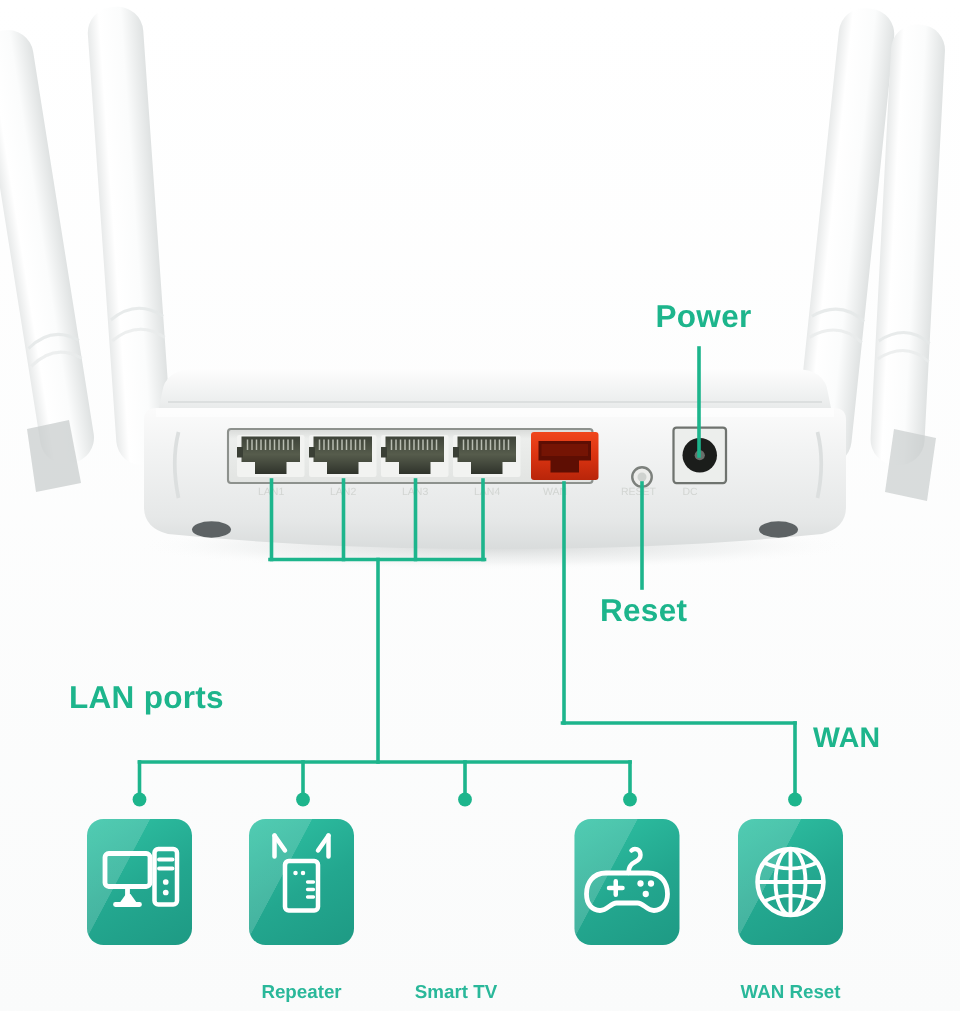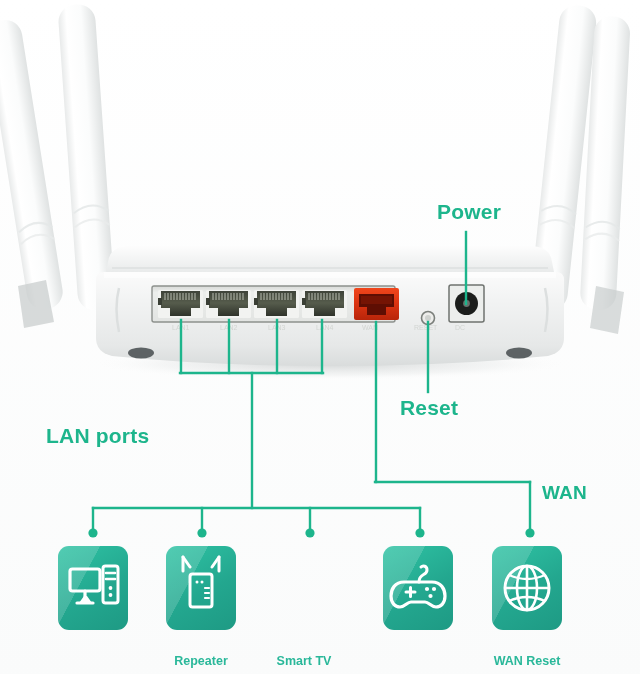--- a/index.html
+++ b/index.html
@@ -263,21 +263,21 @@
       <circle cx="93" cy="533" r="4.6"></circle>
       <circle cx="202" cy="533" r="4.6"></circle>
       <circle cx="310" cy="533" r="4.6"></circle>
       <circle cx="420" cy="533" r="4.6"></circle>
       <circle cx="530" cy="533" r="4.6"></circle>
     </g>
   </svg>
 
   <div class="lbl big" style="left:437px; top:200px;">Power</div>
   <div class="lbl big" style="left:400px; top:396px;">Reset</div>
-  <div class="lbl big" style="left:46px; top:424px;">LAN ports</div>
+  <div class="lbl big" style="left:46px; top:454px;">LAN ports</div>
   <div class="lbl mid" style="left:542px; top:482px;">WAN</div>
 
   <div class="tile" style="left:58px; top:546px;">
     <div class="gloss"></div>
     <svg viewBox="0 0 70 84">
       <rect x="12" y="23" width="30" height="22" rx="2.5" fill="none" stroke="#fff" stroke-width="3.2"></rect>
       <path d="M27 45 v6 M19 57 h16" stroke="#fff" stroke-width="3.2" stroke-linecap="round"></path>
       <path d="M21 57 l5 -7 h3 l5 7z" fill="#fff"></path>
       <rect x="45" y="20" width="15" height="37" rx="2.5" fill="none" stroke="#fff" stroke-width="3"></rect>
       <path d="M48 27 h9 M48 33 h9" stroke="#fff" stroke-width="2.6" stroke-linecap="round"></path>

